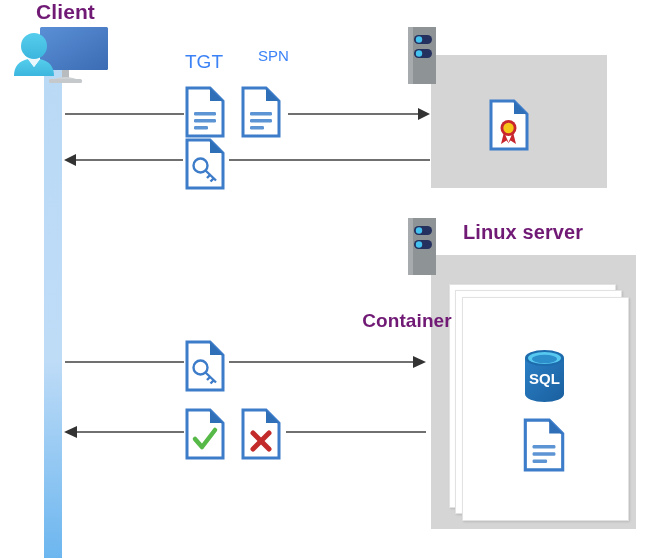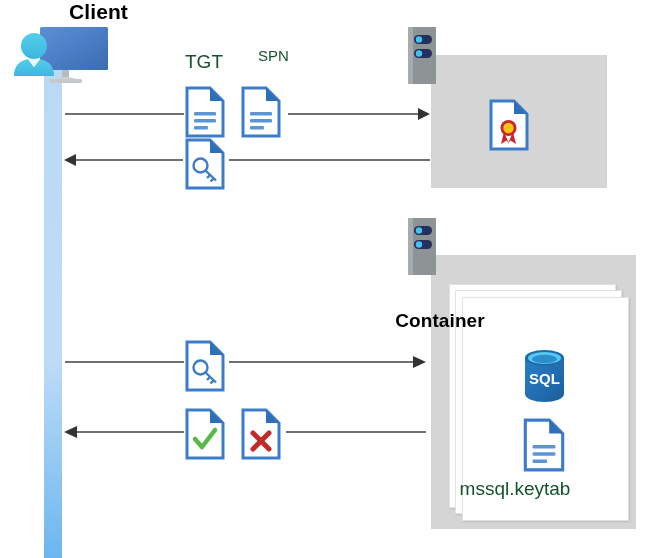--- a/index.html
+++ b/index.html
@@ -6,23 +6,23 @@
   body{
     font-family:"Liberation Sans", sans-serif;
     width:660px;height:558px;position:relative;overflow:hidden;
     -webkit-font-smoothing:antialiased;
   }
   .stage{position:absolute;inset:0;width:660px;height:558px;}
   .abs{position:absolute;}
 
   
   .title-bold{
-    font-weight:bold;color:#000000;letter-spacing:.1px;margin-left:33px;
+    font-weight:bold;color:#701a75;letter-spacing:.1px;
   }
-  .label-plain{color:#14532d;}
+  .label-plain{color:#3b82f6;}
 
   #client-title{left:36px;top:0px;font-size:21px;}
   #dc-title{left:463px;top:1px;font-size:20px;line-height:26px;width:160px;}
   #linux-title{left:463px;top:221px;font-size:20px;}
   #container-title{left:0;top:310px;width:524px;text-align:center;font-size:19px;}
   #container-title span{display:inline-block;transform:translateX(145px);}
   #tgt-label{left:185px;top:51px;font-size:19px;}
   #spn-label{left:240px;top:47px;font-size:15px;margin-left:18px;}
   #accepted-denied{left:146px;top:468px;font-size:19px;}
   #keytab-label{left:0;top:478px;width:660px;text-align:center;font-size:19px;}
@@ -214,27 +214,25 @@
     <g fill="#5d94d4">
       <rect x="9" y="26" width="22" height="3.4" rx="1.2"></rect>
       <rect x="9" y="33" width="22" height="3.4" rx="1.2"></rect>
       <rect x="9" y="40" width="14" height="3.4" rx="1.2"></rect>
     </g>
   </svg>
 
   <div class="abs title-bold" id="client-title">Client</div>
 
 
+  <div class="abs title-bold" id="linux-title">Linux server</div>
 
   <div class="abs title-bold" id="container-title">
     <span>Container</span>
   </div>
 
   <div class="abs label-plain" id="tgt-label">TGT</div>
 
   <div class="abs label-plain" id="spn-label">SPN</div>
 
 
-  <div class="abs label-plain" id="keytab-label">
-    <span>mssql.keytab</span>
-  </div>
 
 </div>
 
 </body></html>

